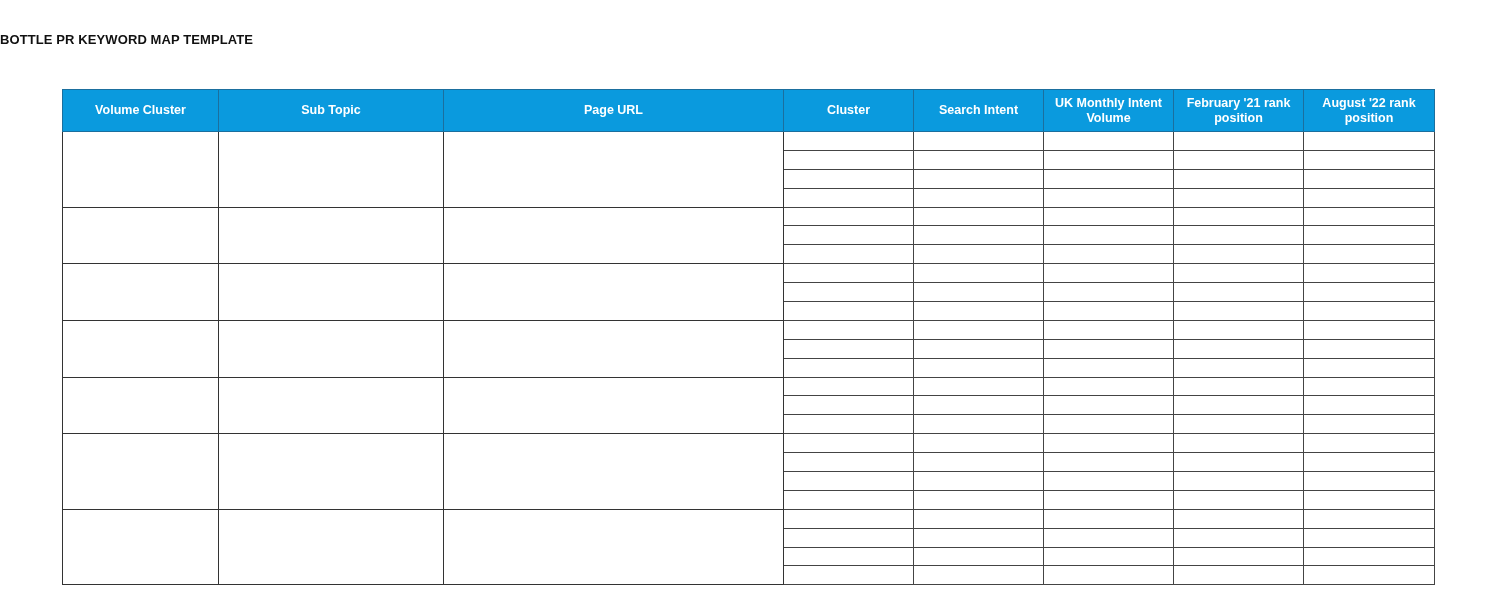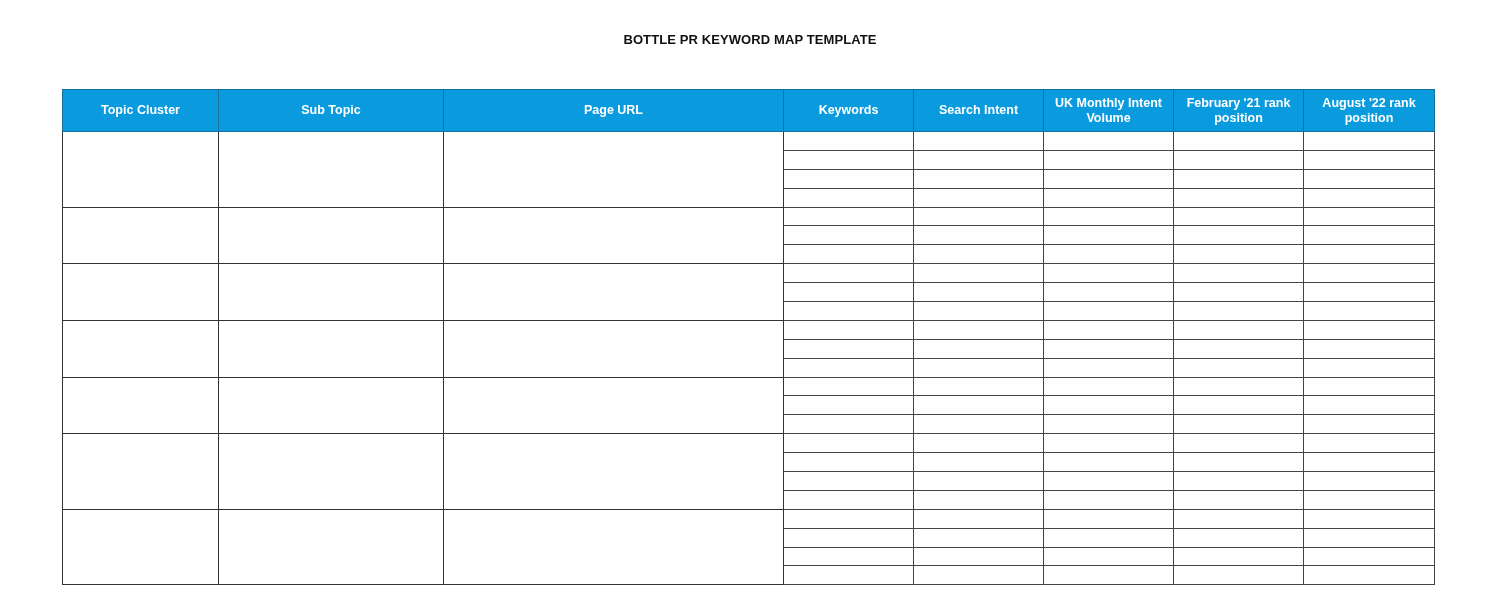--- a/index.html
+++ b/index.html
@@ -1,17 +1,17 @@
 <!DOCTYPE html>
 <html><head>
 <meta charset="utf-8">
 <style>
   html, body { margin:0; padding:0; background:#ffffff; }
   body { width:1500px; height:600px; position:relative; overflow:hidden; font-family:"Liberation Sans", sans-serif; }
-  .title { position:absolute; left:0; width:1500px; top:32px; text-align:center; font-weight:bold; font-size:13px; color:#111; letter-spacing:0.1px; }
+  .title { position:absolute; left:0; width:1500px; top:32px; text-align:left; font-weight:bold; font-size:13px; color:#111; letter-spacing:0.1px; }
   table.map { position:absolute; left:62px; top:89px; border-collapse:collapse; table-layout:fixed; }
   table.map th { background:#0a9ade; color:#ffffff; font-weight:bold; font-size:12.5px; line-height:15px; height:42px; padding:0 2px; text-align:center; vertical-align:middle; border:1px solid #1b6f9e; box-sizing:border-box; }
   table.map td { border:1px solid #444; padding:0; height:18.9px; box-sizing:border-box; background:#fff; }
   table.map td.merged { border-color:#333; }
 </style>
 </head>
 <body>
 
 <div class="title">BOTTLE PR KEYWORD MAP TEMPLATE</div>
 
@@ -21,24 +21,24 @@
       <col style="width: 225px;">
       <col style="width: 340px;">
       <col style="width: 130px;">
       <col style="width: 130px;">
       <col style="width: 130px;">
       <col style="width: 130px;">
       <col style="width: 131px;">
     </colgroup>
   <thead>
     <tr>
-      <th>Topic Cluster</th>
+      <th>Volume Cluster</th>
       <th>Sub Topic</th>
       <th>Page URL</th>
-      <th>Keywords</th>
+      <th>Cluster</th>
       <th>Search Intent</th>
       <th>UK Monthly Intent Volume</th>
       <th>February '21 rank position</th>
       <th>August '22 rank position</th>
     </tr>
   </thead>
   <tbody id="tbody">
       <tr>
         <td class="merged" rowspan="4"></td>
         <td class="merged" rowspan="4"></td>

